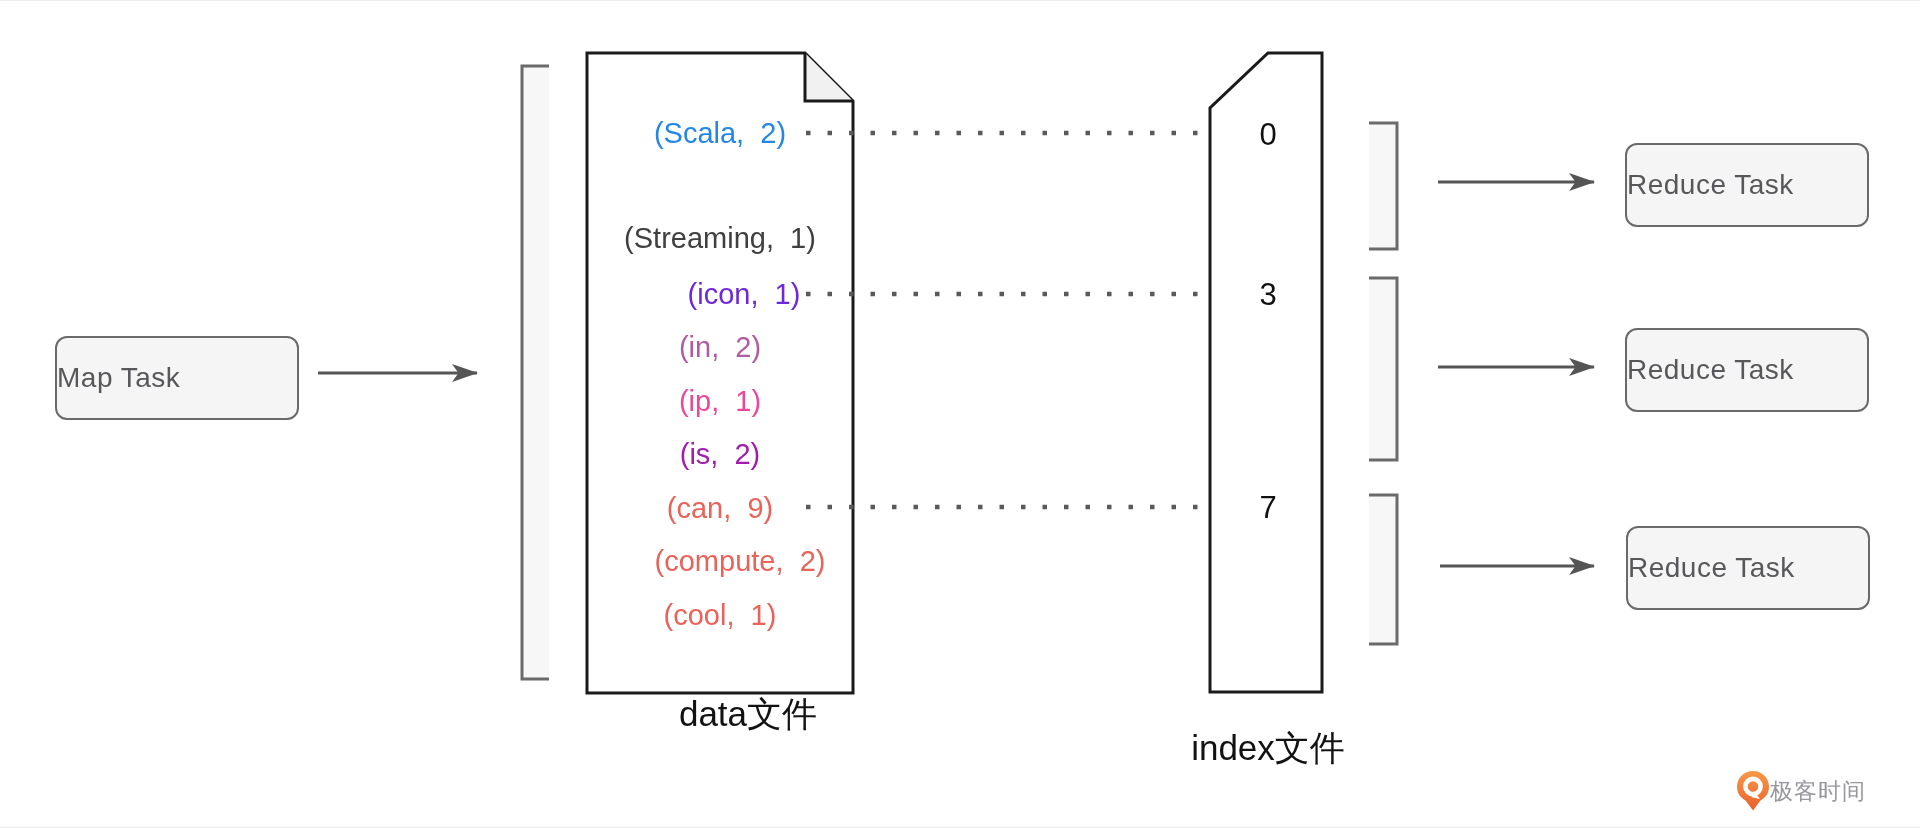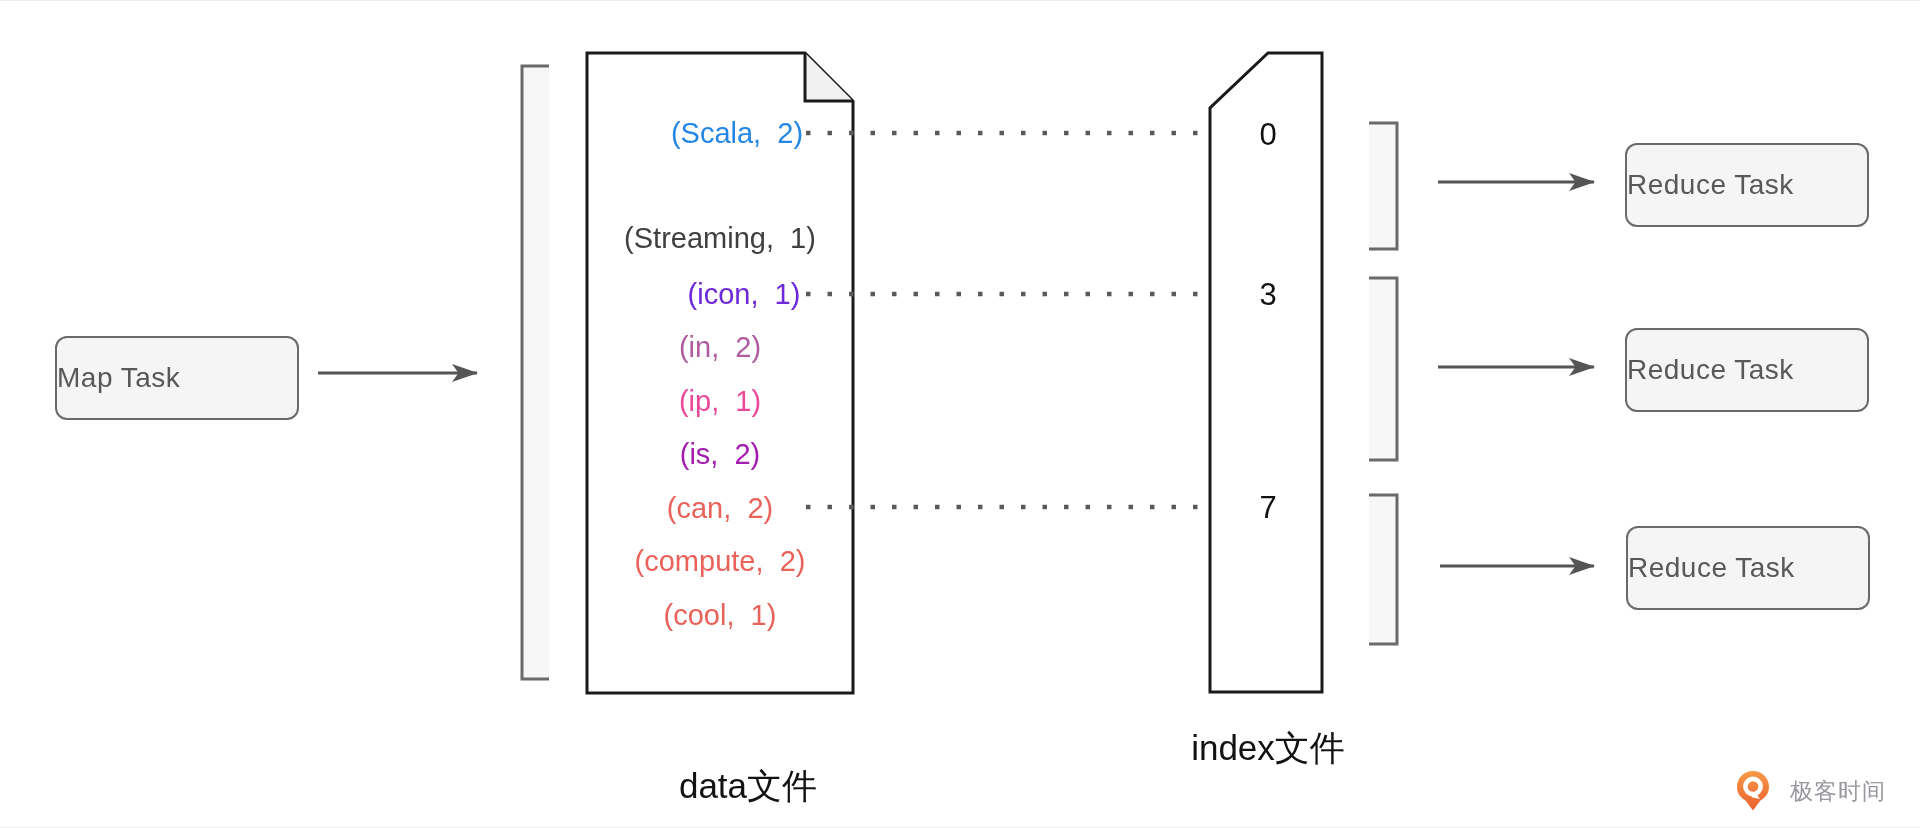--- a/index.html
+++ b/index.html
@@ -21,21 +21,21 @@
   #entries{position:absolute;left:587px;top:0;width:266px;height:828px;}
   .offset-num{
     position:absolute;left:1244px;width:48px;height:44px;line-height:44px;
     text-align:center;font-size:31px;color:#111111;
   }
   .file-label{
     position:absolute;width:240px;height:44px;line-height:44px;text-align:center;
     font-size:35px;color:#121212;
   }
   #logo{position:absolute;left:1736px;top:770px;display:flex;align-items:center;}
-  #logo-text{font-size:23px;color:#97979e;margin-left:20px;letter-spacing:1px;}
+  #logo-text{font-size:23px;color:#97979e;margin-left:0;letter-spacing:1px;}
 </style>
 </head>
 <body>
 
 <div id="canvas">
 
   <div class="hairline" style="top:0;"></div>
   <div class="hairline" style="top:827px;"></div>
 
   <svg id="shapes" width="1920" height="828" viewBox="0 0 1920 828">
@@ -79,36 +79,36 @@
     <span>Reduce Task</span>
   </div>
   <div class="task-box" style="left:1625px;top:328px;">
     <span>Reduce Task</span>
   </div>
   <div class="task-box" style="left:1626px;top:526px;">
     <span>Reduce Task</span>
   </div>
 
   <div id="entries">
-      <div class="tuple" style="top: 106px; color: rgb(36, 135, 230); padding-left: 17px;">(Scala,  2)</div>
+      <div class="tuple" style="top: 106px; color: rgb(36, 135, 230);">(Scala,  2)</div>
       <div class="tuple" style="top: 211px; color: #404040;">(Streaming,  1)</div>
       <div class="tuple" style="top: 266.5px; color: #6d28d9; margin-left: 24px;">(icon,  1)</div>
       <div class="tuple" style="top: 320px; color: rgb(176, 92, 160);">(in,  2)</div>
       <div class="tuple" style="top: 373.5px; color: #ec4899;">(ip,  1)</div>
       <div class="tuple" style="top: 427px; color: #a21caf;">(is,  2)</div>
-      <div class="tuple" style="top: 480.5px; color: rgb(233, 99, 90);">(can,  2)</div>
-      <div class="tuple" style="top: 534px; color: rgb(233, 99, 90);">(compute,  2)</div>
+      <div class="tuple" style="top: 480.5px; color: rgb(233, 99, 90);">(can,  9)</div>
+      <div class="tuple" style="top: 534px; color: rgb(233, 99, 90); padding-left: 20px;">(compute,  2)</div>
       <div class="tuple" style="top: 587.5px; color: rgb(233, 99, 90);">(cool,  1)</div>
     </div>
 
   <div class="offset-num" style="top:113px;">0</div>
   <div class="offset-num" style="top:273px;">3</div>
   <div class="offset-num" style="top:486px;">7</div>
 
-  <div class="file-label" style="left:628px;top:764px;">data文件</div>
+  <div class="file-label" style="left:628px;top:692px;">data文件</div>
   <div class="file-label" style="left:1148px;top:726px;">index文件</div>
 
   <div id="logo">
     <svg width="34" height="42" viewBox="0 0 34 42">
       <path d="M17 1 C26.4 1 33 8.2 33 16.8 C33 23.6 29.2 27.8 24.2 30.8 L17 40.5 L9.8 30.8 C4.8 27.8 1 23.6 1 16.8 C1 8.2 7.6 1 17 1 Z" fill="url(#og)"></path>
       <circle cx="17" cy="16.5" r="7.6" fill="none" stroke="#ffffff" stroke-width="4.6"></circle>
       <path d="M19.5 22.5 L24 29 L15.5 27.2 Z" fill="#ffffff"></path>
     </svg>
     <span id="logo-text">极客时间</span>
   </div>

